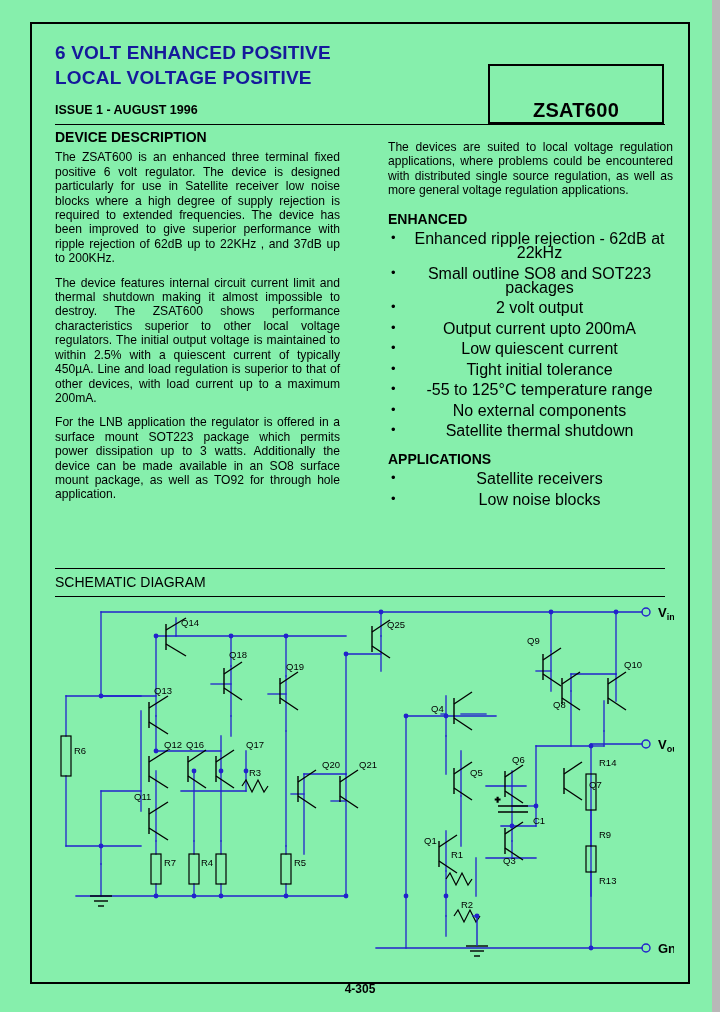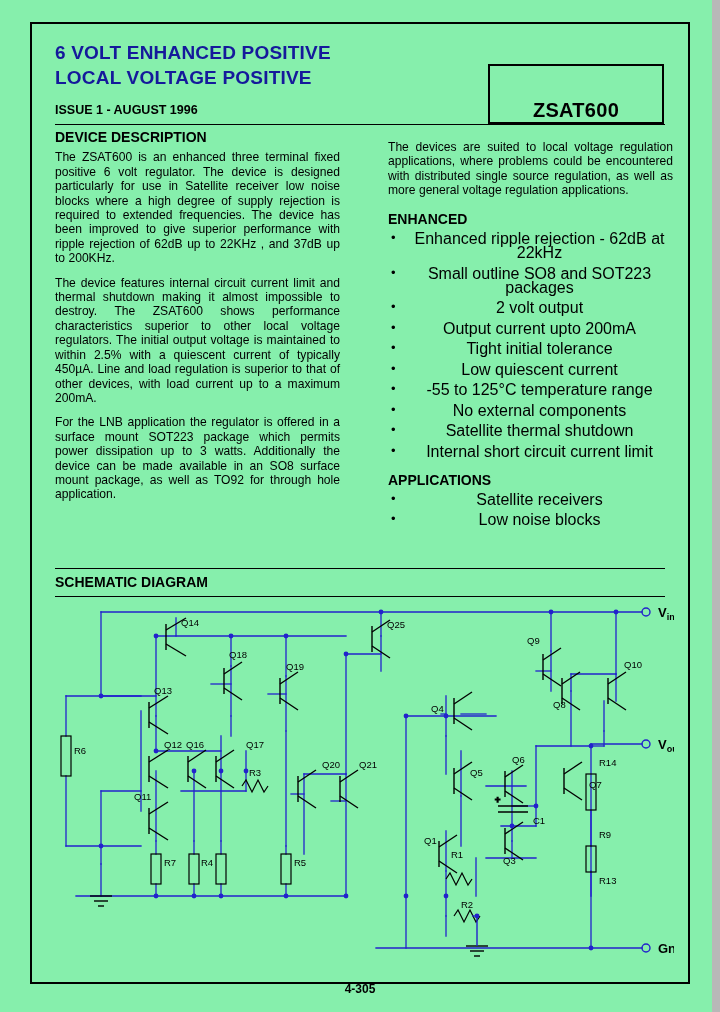--- a/index.html
+++ b/index.html
@@ -115,21 +115,21 @@
     top: -1px;
     font-size: 13px;
   }
 
   
   .schem-head {
     position: absolute;
     left: 55px;
     top: 574px;
     font-size: 14px;
-    font-weight: bold;
+    font-weight: normal;
   }
   .schematic {
     position: absolute;
     left: 46px;
     top: 596px;
     width: 628px;
     height: 380px;
   }
   .footer {
     position: absolute;
@@ -171,26 +171,25 @@
 
   <div class="col right">
     <p class="body">The devices are suited to local voltage regulation applications, where problems could be encountered with distributed single source regulation, as well as more general voltage regulation applications.</p>
 
     <div class="sec-head spaced">ENHANCED</div>
     <ul class="bullets">
       <li>Enhanced ripple rejection - 62dB at 22kHz</li>
       <li>Small outline SO8 and SOT223 packages</li>
       <li>2 volt output</li>
       <li>Output current upto 200mA</li>
+      <li>Low quiescent current</li>
       <li>Tight initial tolerance</li>
-      <li>Low quiescent current</li>
       <li>-55 to 125°C temperature range</li>
       <li>No external components</li>
       <li>Satellite thermal shutdown</li>
-      <li>Internal short circuit current limit</li>
     </ul>
 
     <div class="sec-head spaced">APPLICATIONS</div>
     <ul class="bullets">
       <li>Satellite receivers</li>
       <li>Low noise blocks</li>
     </ul>
   </div>
 
   <div class="hrule r2"></div>

